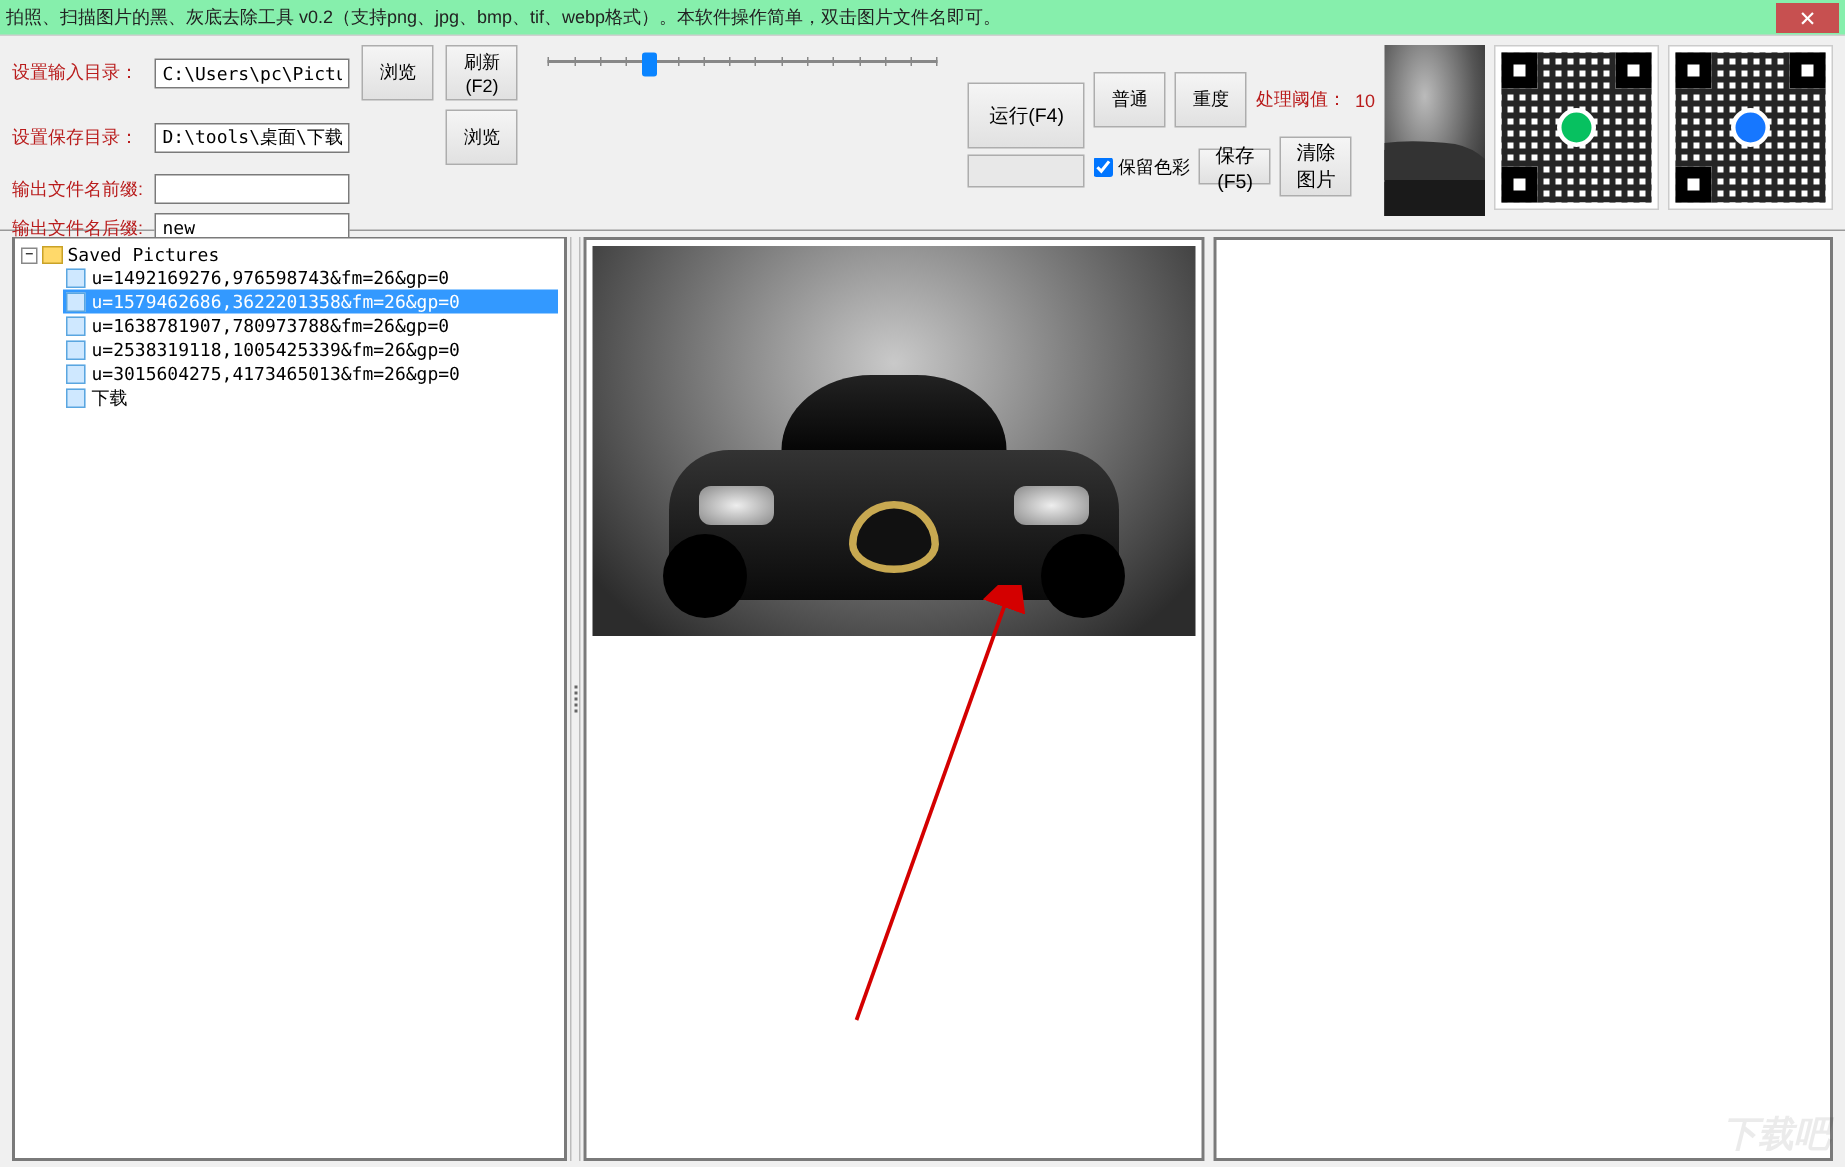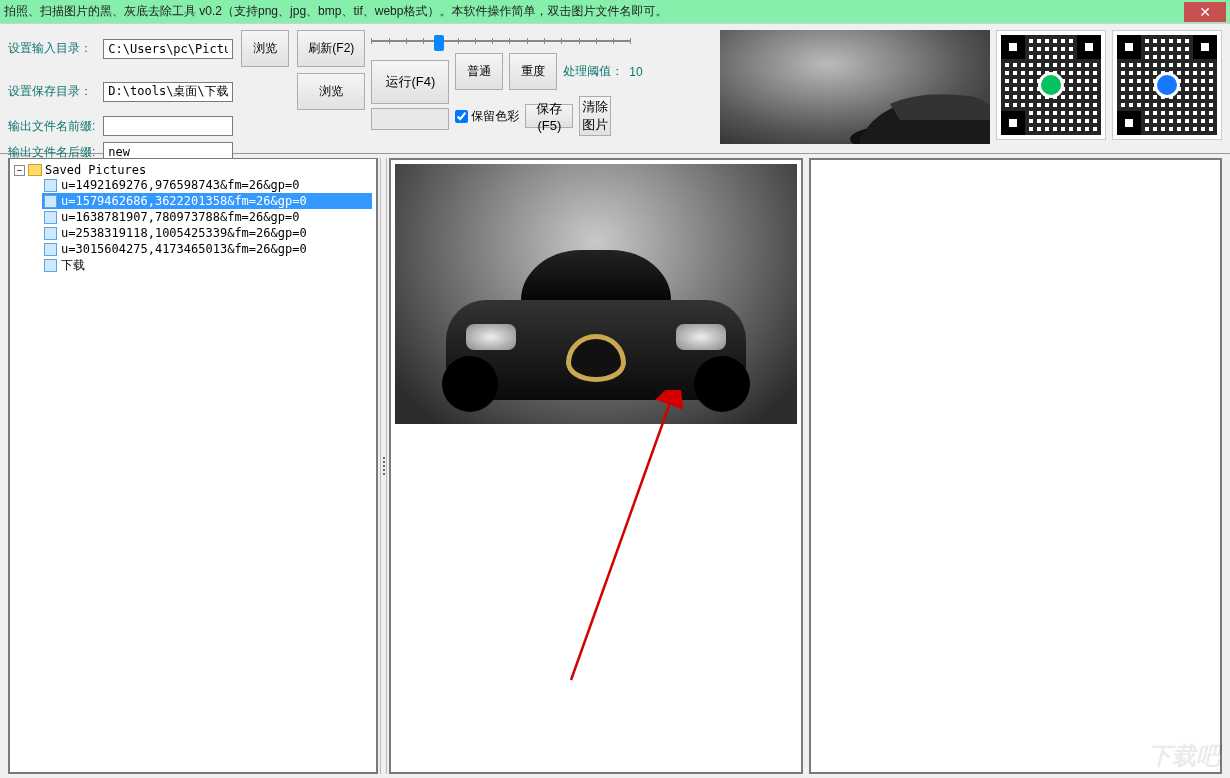--- a/index.html
+++ b/index.html
@@ -35,21 +35,21 @@
   border-bottom: 1px solid #999;
   background: #f0f0f0;
   height: 130px;
 }
 .settings-grid {
   display: grid;
   grid-template-columns: auto 130px auto auto;
   gap: 6px 8px;
   align-items: center;
 }
-.lbl { font-size: 12px; color: #0f766e; white-space: nowrap; }
+.lbl { font-size: 12px; color: #b91c1c; white-space: nowrap; }
 .txtbox {
   border: 1px solid #7a7a7a;
   background: #fff;
   height: 20px;
   padding: 0 4px;
   font-family: monospace, "SimSun";
   font-size: 12px;
   width: 130px;
 }
 .btn {
@@ -59,23 +59,22 @@
   min-width: 48px;
   padding: 0 10px;
   font-size: 12px;
   cursor: pointer;
   display: inline-flex;
   align-items: center;
   justify-content: center;
 }
 .controls-col {
   display: flex;
-  flex-direction: column;
-  gap: 1px;
-  margin-left: 0;
+  gap: 20px;
+  margin-left: 14px;
 }
 .slider-row {
   display: flex;
   align-items: center;
   height: 22px;
   position: relative;
 }
 .slider {
   width: 260px;
   height: 4px;
@@ -327,21 +326,21 @@
           <span class="lbl">处理阈值：</span>
           <span class="lbl">10</span>
         </div>
         <div class="row-inline">
           <label class="chk">
             <input type="checkbox" checked="" style="">
             <span>保留色彩</span>
           </label>
           <button class="btn-big" style="height:24px;width:48px">保存
 (F5)</button>
-          <button class="btn-big" style="height:40px;width:32px">清除
+          <button class="btn-big" style="height:40px;width:48px">清除
 图片</button>
         </div>
       </div>
     </div>
   </div>
 
   <div class="thumb-preview">
     <svg class="car-small" viewBox="0 0 200 70">
       <ellipse cx="120" cy="55" rx="90" ry="18" fill="#111"></ellipse>
       <path d="M40 55 Q60 15 120 15 Q180 15 195 50 L195 60 L40 60 Z" fill="#1a1a1a"></path>

